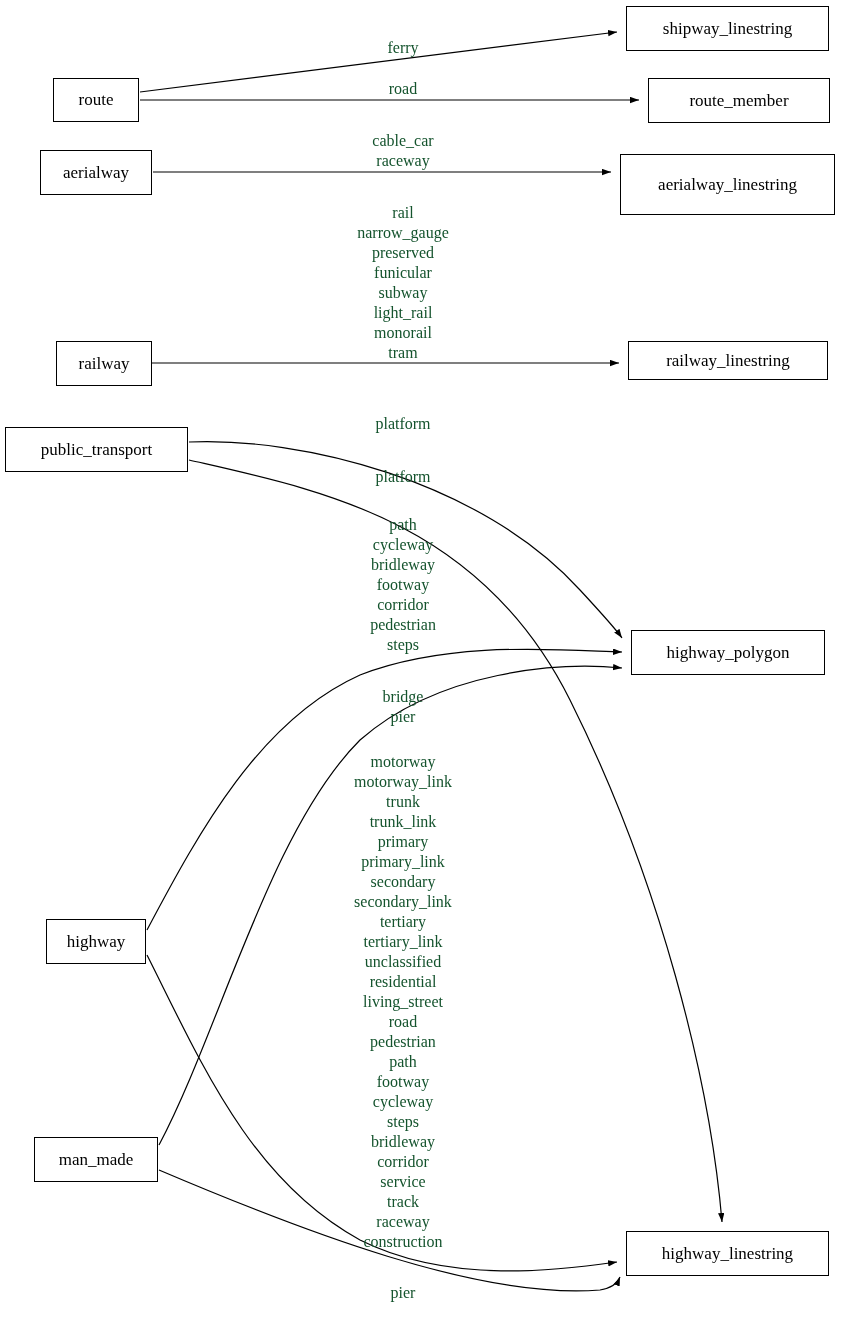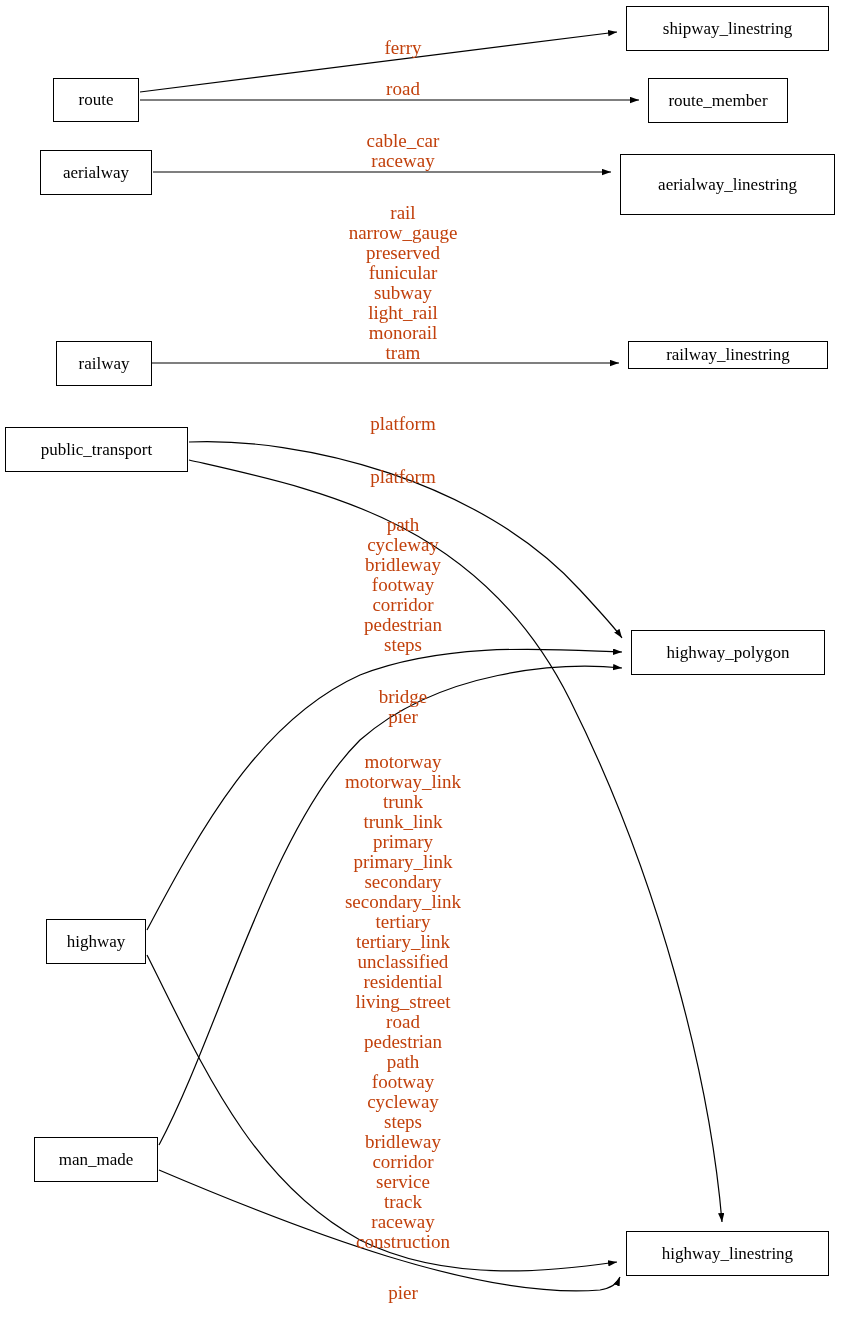--- a/index.html
+++ b/index.html
@@ -30,22 +30,22 @@
     background: #ffffff;
     display: flex;
     align-items: center;
     justify-content: center;
     font-size: 17px;
     color: #000000;
     white-space: nowrap;
   }
   .edge-label {
     position: absolute;
-    font-size: 19px;
-    color: #c2410c;
+    font-size: 16px;
+    color: #14532d;
     text-align: center;
     line-height: 20px;
     white-space: pre;
     transform: translateX(-50%);
   }
 </style>
 </head>
 <body>
 
 <div id="canvas">
@@ -68,33 +68,33 @@
         <path d="M 159,1170 C 300,1230 480,1300 600,1290 C 612,1288 618,1282 620,1277" fill="none" stroke="#000000" stroke-width="1.2" marker-end="url(#arrow)"></path>
       </g>
   </svg>
   <div id="nodes">
       <div class="node" style="left: 53px; top: 78px; width: 86px; height: 44px;">
         <span>route</span>
       </div>
       <div class="node" style="left: 626px; top: 6px; width: 203px; height: 45px; text-align: center;">
         <span>shipway_linestring</span>
       </div>
-      <div class="node" style="left: 648px; top: 78px; width: 140px; height: 45px;">
+      <div class="node" style="left: 648px; top: 78px; width: 182px; height: 45px;">
         <span>route_member</span>
       </div>
       <div class="node" style="left: 40px; top: 150px; width: 112px; height: 45px;">
         <span>aerialway</span>
       </div>
       <div class="node" style="left: 620px; top: 154px; width: 215px; height: 61px;">
         <span>aerialway_linestring</span>
       </div>
       <div class="node" style="left: 56px; top: 341px; width: 96px; height: 45px;">
         <span>railway</span>
       </div>
-      <div class="node" style="left: 628px; top: 341px; width: 200px; height: 28px;">
+      <div class="node" style="left: 628px; top: 341px; width: 200px; height: 39px;">
         <span>railway_linestring</span>
       </div>
       <div class="node" style="left: 5px; top: 427px; width: 183px; height: 45px;">
         <span>public_transport</span>
       </div>
       <div class="node" style="left: 631px; top: 630px; width: 194px; height: 45px;">
         <span>highway_polygon</span>
       </div>
       <div class="node" style="left: 46px; top: 919px; width: 100px; height: 45px;">
         <span>highway</span>

